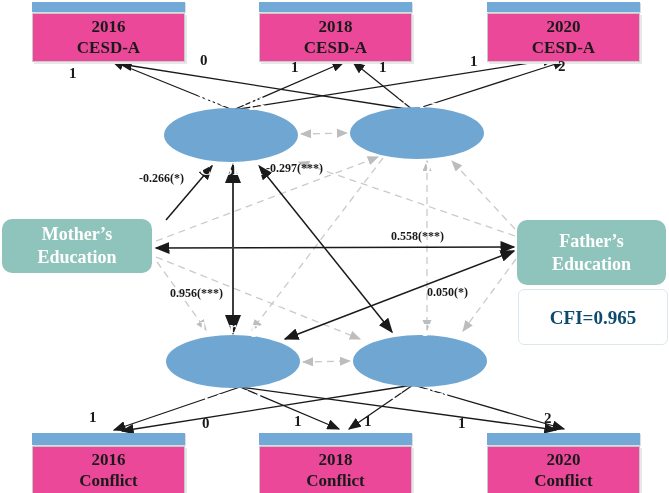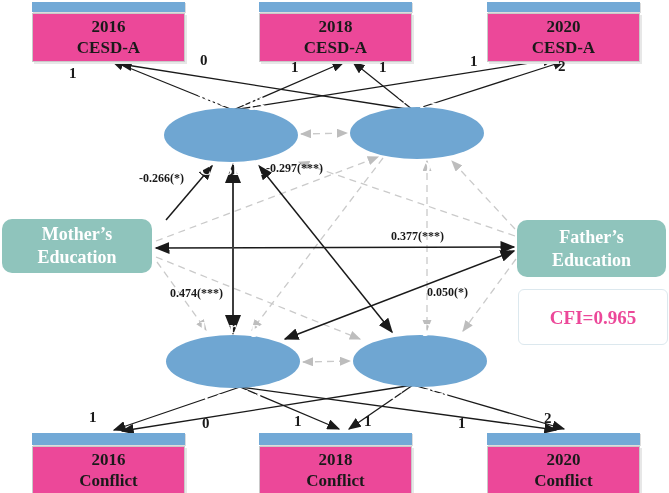--- a/index.html
+++ b/index.html
@@ -20,21 +20,21 @@
            font-weight:bold;font-size:17px;line-height:21px;text-align:center;
            display:flex;flex-direction:column;justify-content:center;gap:48px;}
 
   
   .teal{position:absolute;background:#8fc4bc;border-radius:10px;color:#fff;
         font-weight:bold;font-size:18px;line-height:23px;text-align:center;
         display:flex;flex-direction:column;justify-content:center;}
 
   
   .fitbox{position:absolute;background:#fff;border:1px solid #dce8ee;border-radius:6px;
-          color:#ec4899;font-weight:bold;font-size:19px;line-height:25px;text-align:center;
+          color:#0c4a6e;font-weight:bold;font-size:19px;line-height:25px;text-align:center;
           display:flex;flex-direction:column;justify-content:center;}
 
   
   .num{position:absolute;font-weight:bold;font-size:15px;color:#1a1a1a;line-height:15px;}
   .coef{position:absolute;font-weight:bold;font-size:12px;color:#1a1a1a;line-height:12px;
         white-space:nowrap;}
 </style>
 </head>
 <body>
 
@@ -145,21 +145,21 @@
   </div>
   <div class="ellipse" style="left:353px;top:335px;width:134px;height:52px">
     <div>Slope</div>
     <div>Conflict</div>
   </div>
 
   <div class="teal" style="left:2px;top:219px;width:150px;height:54px">
     <div>Mother’s</div>
     <div>Education</div>
   </div>
-  <div class="teal" style="left:517px;top:220px;width:149px;height:57px">
+  <div class="teal" style="left:517px;top:220px;width:149px;height:65px">
     <div>Father’s</div>
     <div>Education</div>
   </div>
 
   <div class="fitbox" style="left:518px;top:289px;width:148px;height:54px">
     <div>CFI=0.965</div>
   </div>
 
   <span class="num" style="left:69px;top:66px">1</span>
   <span class="num" style="left:200px;top:53px">0</span>
@@ -170,17 +170,17 @@
 
   <span class="num" style="left:89px;top:410px">1</span>
   <span class="num" style="left:202px;top:416px">0</span>
   <span class="num" style="left:294px;top:414px">1</span>
   <span class="num" style="left:364px;top:414px">1</span>
   <span class="num" style="left:458px;top:416px">1</span>
   <span class="num" style="left:544px;top:411px">2</span>
 
   <span class="coef" style="left:139px;top:172px">-0.266(*)</span>
   <span class="coef" style="left:266px;top:162px">-0.297(***)</span>
-  <span class="coef" style="left:391px;top:230px">0.377(***)</span>
-  <span class="coef" style="left:170px;top:287px">0.474(***)</span>
+  <span class="coef" style="left:391px;top:230px">0.558(***)</span>
+  <span class="coef" style="left:170px;top:287px">0.956(***)</span>
   <span class="coef" style="left:427px;top:286px">0.050(*)</span>
 
 </div>
 
 </body></html>

